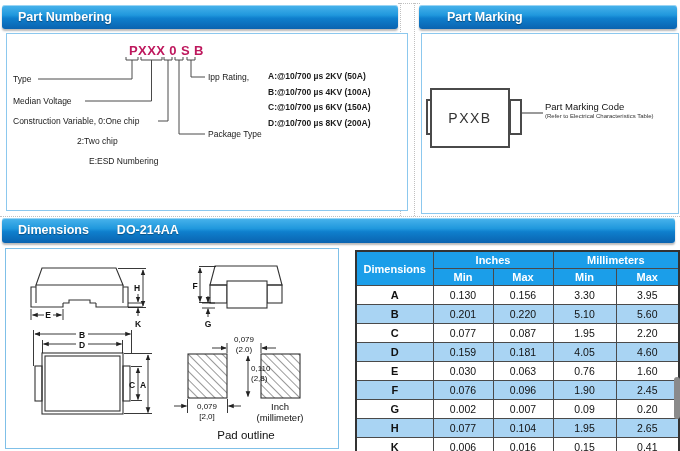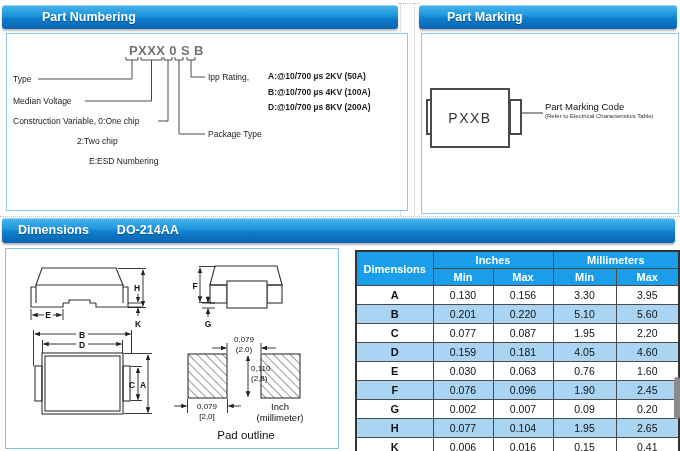--- a/index.html
+++ b/index.html
@@ -8,21 +8,21 @@
   
   .bar{position:absolute;height:24px;border-radius:3px;
        background:linear-gradient(180deg,#4ab4ec 0%,#2098dd 42%,#0f7fcd 55%,#0a63b0 100%);
        box-shadow:0 2px 2px rgba(0,0,0,.28), inset 0 1px 0 rgba(255,255,255,.45);
        color:#fff;font-weight:bold;font-size:12.5px;line-height:24px;
        text-shadow:0 1px 1px rgba(0,0,0,.35);white-space:nowrap;}
   
   .panel{position:absolute;background:#fff;border:1px solid #8cc8ee;}
   
   .pn{position:absolute;font-size:8.5px;line-height:11px;color:#1a1a1a;white-space:nowrap;}
-  .pn-code{position:absolute;font-weight:bold;font-size:13px;letter-spacing:.4px;color:#737373;white-space:nowrap;}
+  .pn-code{position:absolute;font-weight:bold;font-size:13px;letter-spacing:.4px;color:#be185d;white-space:nowrap;}
   .pn-list{position:absolute;font-size:8.5px;color:#1a1a1a;white-space:nowrap;font-weight:bold;}
   .pn-list div{height:15.5px;line-height:15.5px;}
   .pn-list.pkg div{height:13.4px;line-height:13.4px;}
   
   .chip-body{position:absolute;left:8px;top:54px;width:76px;height:56px;background:#fff;
              border:2px solid #4a4a4a;display:flex;align-items:center;justify-content:center;z-index:2;}
   .chip-tab{position:absolute;width:9px;height:32px;top:65px;background:#fff;border:2px solid #4a4a4a;z-index:1;}
   .chip-label{font-size:14px;letter-spacing:1.5px;color:#333;}
   .pm-line{position:absolute;left:95px;top:78px;width:26px;height:2px;background:#9a9a9a;}
   .pm-code{position:absolute;left:123px;top:67px;font-size:9.5px;color:#111;white-space:nowrap;}
@@ -48,21 +48,21 @@
 </head>
 <body>
 
 <div id="page">
 
   <div class="dot-v" style="left:400px;top:3px;height:213px"></div>
   <div class="dot-v" style="left:414px;top:3px;height:213px"></div>
   <div class="dot-h" style="left:0;top:216px;width:680px"></div>
   <div class="dot-h" style="left:398px;top:3px;width:22px"></div>
 
-  <div class="bar" style="left:2px;top:5px;width:396px;padding-left:40px;box-sizing:border-box">
+  <div class="bar" style="left:2px;top:5px;width:396px;padding-left:16px;box-sizing:border-box">
     <span>Part Numbering</span>
   </div>
 
   <div class="panel" style="left:6px;top:33px;width:400px;height:176px">
     <div class="pn-code" style="left:122px;top:9px">PXXX 0 S B</div>
 
     <svg width="400" height="176" viewBox="0 0 400 176">
       <g fill="none" stroke="#4a4a4a" stroke-width="1">
         <path d="M119,23 V26 H131 V23"></path>
         <path d="M134,23 V26 H155 V23"></path>
@@ -82,20 +82,21 @@
     <div class="pn" style="left:6px;top:82px">Construction Variable, 0:One chip</div>
     <div class="pn" style="left:70px;top:102px">2:Two chip</div>
     <div class="pn" style="left:82px;top:122px">E:ESD Numbering</div>
     <div class="pn" style="left:201px;top:38px">Ipp Rating,</div>
     <div class="pn" style="left:201px;top:95px">Package Type</div>
 
     <div class="pn-list" style="left:261px;top:35px">
 
     <div>A:@10/700 µs 2KV (50A)</div>
         <div>B:@10/700 µs 4KV (100A)</div>
+        <div>C:@10/700 µs 6KV (150A)</div>
         <div>D:@10/700 µs 8KV (200A)</div>
       </div>
   </div>
 
   <div class="bar" style="left:419px;top:5px;width:258px;padding-left:28px;box-sizing:border-box">
     <span>Part Marking</span>
   </div>
 
   <div class="panel" style="left:421px;top:33px;width:256px;height:179px">
     <div class="chip-tab" style="left:4px"></div>

